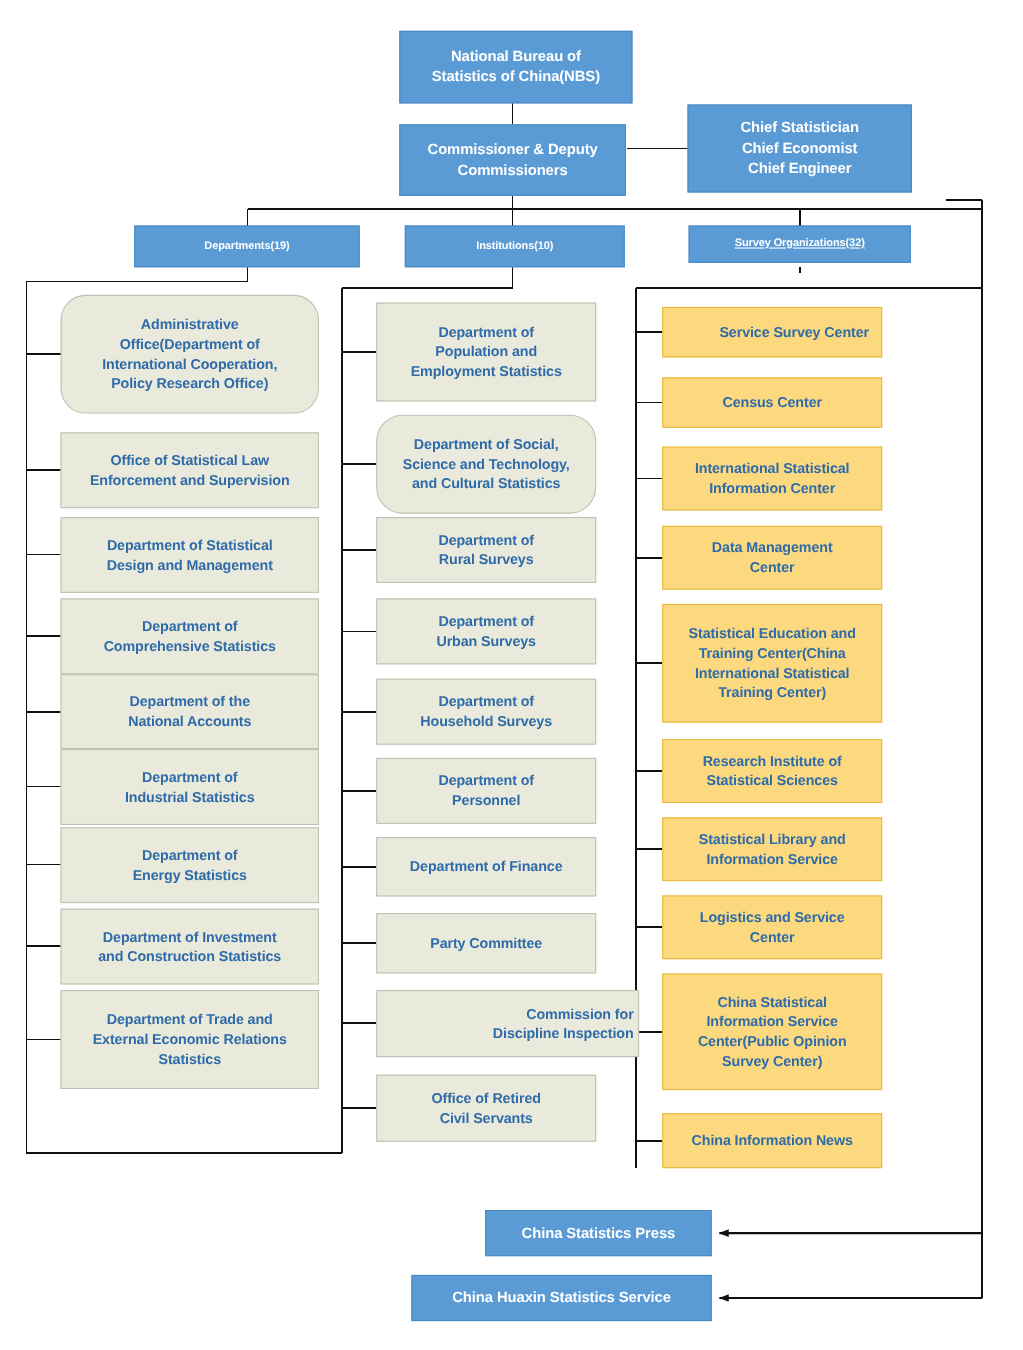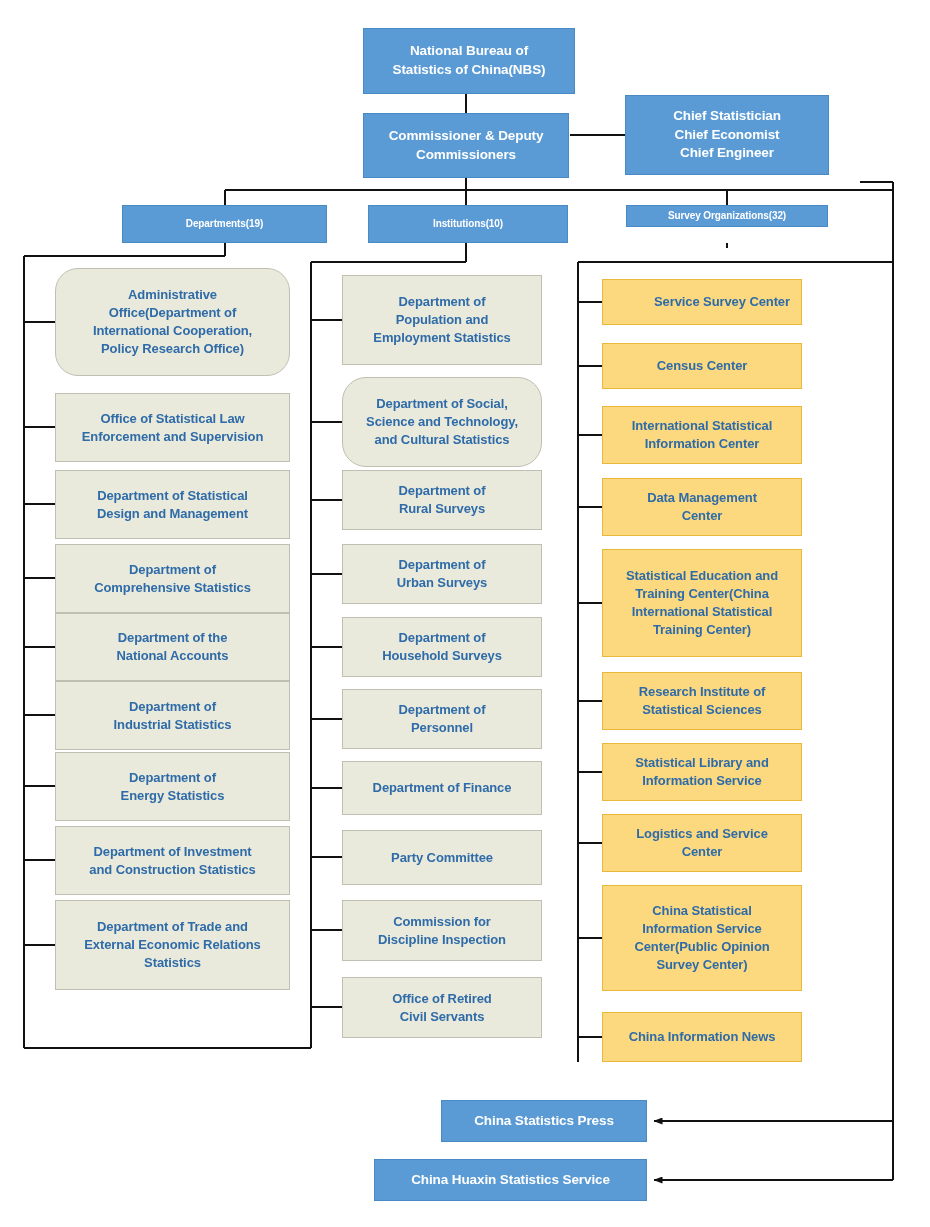--- a/index.html
+++ b/index.html
@@ -174,21 +174,21 @@
   </div>
 
   <div class="node n-cat" style="left:122px; top:205px; width:205px; height:38px;">
     <span class="label">Departments(19)</span>
   </div>
 
   <div class="node n-cat" style="left:368px; top:205px; width:200px; height:38px;">
     <span class="label">Institutions(10)</span>
   </div>
 
-  <div class="node n-cat" style="left:626px; top:205px; width:202px; height:22px;">
+  <div class="node n-cat" style="left:626px; top:205px; width:202px; height:34px;text-decoration:underline;">
     <span class="label">Survey Organizations(32)</span>
   </div>
 
   <div id="col-departments">
       <div class="node n-grey" style="left: 55px; top: 268px; width: 235px; height: 108px; border-radius: 23px;">
         <span class="label">Administrative
 Office(Department of
 International Cooperation,
 Policy Research Office)</span>
       </div>
@@ -252,21 +252,21 @@
       <div class="node n-grey" style="left: 342px; top: 689px; width: 200px; height: 60px;">
         <span class="label">Department of
 Personnel</span>
       </div>
       <div class="node n-grey" style="left: 342px; top: 761px; width: 200px; height: 54px;">
         <span class="label">Department of Finance</span>
       </div>
       <div class="node n-grey" style="left: 342px; top: 830px; width: 200px; height: 55px;">
         <span class="label">Party Committee</span>
       </div>
-      <div class="node n-grey" style="left: 342px; top: 900px; width: 200px; height: 61px;">
+      <div class="node n-grey" style="left: 342px; top: 900px; width: 239px; height: 61px; text-align: right;">
         <span class="label">Commission for
 Discipline Inspection</span>
       </div>
       <div class="node n-grey" style="left: 342px; top: 977px; width: 200px; height: 61px;">
         <span class="label">Office of Retired
 Civil Servants</span>
       </div>
     </div>
   <div id="col-survey">
       <div class="node n-yellow" style="left: 602px; top: 279px; width: 200px; height: 46px; padding-left: 40px;">

